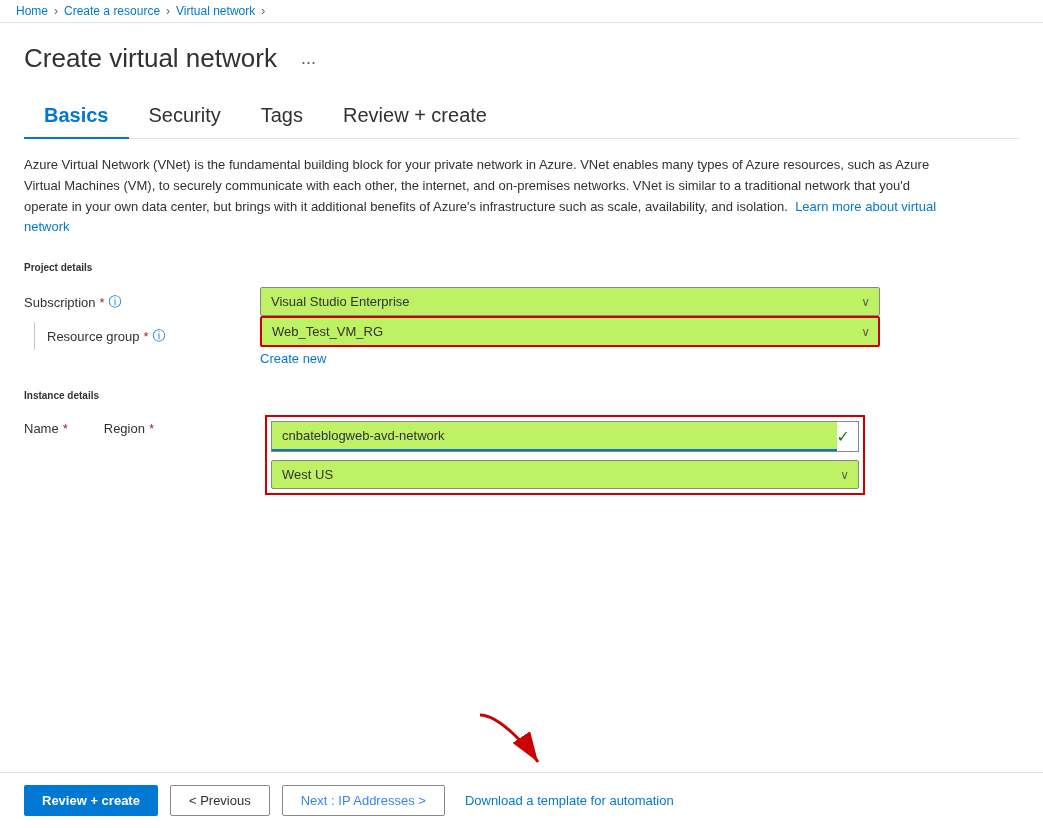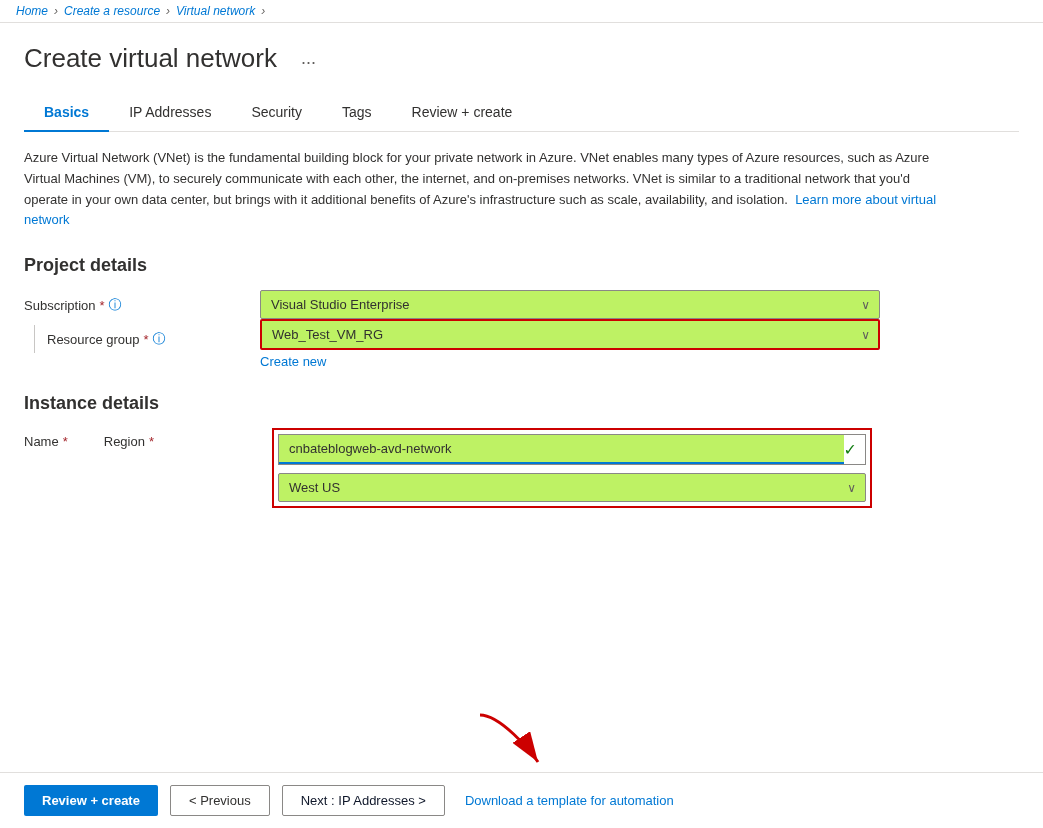--- a/index.html
+++ b/index.html
@@ -7,21 +7,20 @@
 
     
     .top-bar {
       background: #fff;
       border-bottom: 1px solid #e1dfdd;
       padding: 4px 16px;
       display: flex;
       align-items: center;
       gap: 6px;
       font-size: 12px;
-      font-style: italic;
     }
     .top-bar a { color: #0078d4; text-decoration: none; }
     .top-bar .sep { color: #605e5c; }
 
     
     .main-content {
       padding: 20px 24px 0 24px;
       max-width: 1043px;
     }
 
@@ -45,21 +44,21 @@
     .tabs {
       display: flex;
       border-bottom: 1px solid #e1dfdd;
       margin-bottom: 16px;
       gap: 0;
     }
     .tab {
       padding: 10px 20px;
       cursor: pointer;
       color: #323130;
-      font-size: 14px;
+      font-size: 20px;
       border-bottom: 2px solid transparent;
       margin-bottom: -1px;
     }
     .tab.active {
       color: #0078d4;
       border-bottom: 2px solid #0078d4;
       font-weight: 600;
     }
 
     
@@ -67,21 +66,21 @@
       font-size: 13px;
       color: #323130;
       line-height: 1.6;
       margin-bottom: 24px;
       max-width: 920px;
     }
     .description a { color: #0078d4; text-decoration: none; }
 
     
     .section-heading {
-      font-size: 18px;
+      font-size: 10px;
       font-weight: 600;
       color: #323130;
       margin-bottom: 14px;
     }
 
     
     .form-section {
       margin-bottom: 24px;
     }
 
@@ -191,21 +190,21 @@
       color: #323130;
       border: 1px solid #8a8886;
       padding: 7px 18px;
       font-size: 13px;
       cursor: pointer;
       border-radius: 2px;
     }
 
     .btn-next {
       background: #fff;
-      color: #0f172a;
+      color: #3b82f6;
       border: 1px solid #8a8886;
       padding: 7px 18px;
       font-size: 13px;
       cursor: pointer;
       border-radius: 2px;
     }
 
     .download-link {
       color: #0078d4;
       text-decoration: none;
@@ -240,21 +239,20 @@
 
 <div class="main-content">
 
   <div class="page-title">
     <span>Create virtual network</span>
     <span class="ellipsis">...</span>
   </div>
 
   <div class="tabs">
     <div class="tab active">Basics</div>
-    <div class="tab">IP Addresses</div>
     <div class="tab">Security</div>
     <div class="tab">Tags</div>
     <div class="tab">Review + create</div>
   </div>
 
   <div class="description">
     <span>Azure Virtual Network (VNet) is the fundamental building block for your private network in Azure. VNet enables many types of Azure resources, such as Azure Virtual Machines (VM), to securely communicate with each other, the internet, and on-premises networks. VNet is similar to a traditional network that you'd operate in your own data center, but brings with it additional benefits of Azure's infrastructure such as scale, availability, and isolation.</span>
     &nbsp;<a>Learn more about virtual network</a>
   </div>
 
@@ -303,21 +301,21 @@
         <div style="width: 220px; min-width: 220px; display: flex; gap: 36px; padding-top: 6px;">
           <div style="display: flex; align-items: center; gap: 4px; font-size: 13px;">
             <span>Name</span>
             <span style="color:#a4262c;"> *</span>
           </div>
           <div style="display: flex; align-items: center; gap: 4px; font-size: 13px;">
             <span>Region</span>
             <span style="color:#a4262c;"> *</span>
           </div>
         </div>
-        <div style="max-width: 600px; margin-left: 12px; border: 2px solid rgb(204, 0, 0); padding: 4px; flex: 1 1 0%;">
+        <div style="max-width: 600px; margin-left: 5px; border: 2px solid rgb(204, 0, 0); padding: 4px; flex: 1 1 0%;">
 
       <div class="form-row" style="margin-bottom:8px;">
 
         <div style="width:100%;">
           <div style="display:flex;align-items:center;border:1px solid #8a8886;position:relative;">
             <input type="text" class="select-box" style="border-top: none; border-right: none; border-left: none; border-image: initial; border-bottom: 2px solid rgb(0, 120, 212); border-radius: 0px; flex: 1 1 0%;" value="cnbateblogweb-avd-network">
             <span style="color:#107c10;padding-right:8px;font-size:16px;">✓</span>
           </div>
         </div>
       </div>

